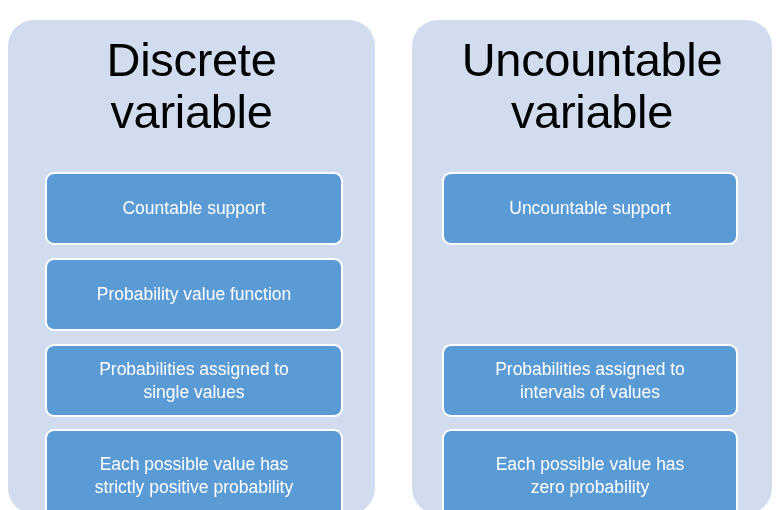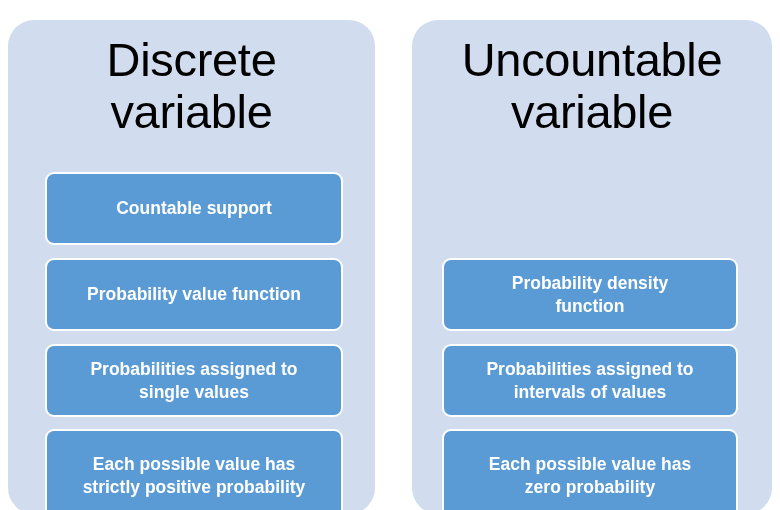--- a/index.html
+++ b/index.html
@@ -54,21 +54,20 @@
     box-sizing: border-box;
     display: flex;
     align-items: center;
     justify-content: center;
     text-align: center;
     color: #ffffff;
     font-size: 17.5px;
     line-height: 23px;
     padding: 2px 6px;
     white-space: pre-line;
-    font-weight: bold;
   }
 
   
   .panel-left .box  { left: 37px; width: 298px; }
   
   .panel-right .box { left: 30px; width: 296px; }
 
   .row-1 { top: 152px; height: 73px; }
   .row-2 { top: 238px; height: 73px; }
   .row-3 { top: 324px; height: 73px; }
@@ -91,23 +90,22 @@
 single values</div>
 
     <div class="box row-4">Each possible value has
 strictly positive probability</div>
   </div>
 
   <div class="panel panel-right">
     <div class="panel-title">Uncountable
 variable</div>
 
+    <div class="box row-1">Uncountable support</div>
 
-    <div class="box row-2">Probability density
-function</div>
 
     <div class="box row-3">Probabilities assigned to
 intervals of values</div>
 
     <div class="box row-4">Each possible value has
 zero probability</div>
   </div>
 
 </div>
 

